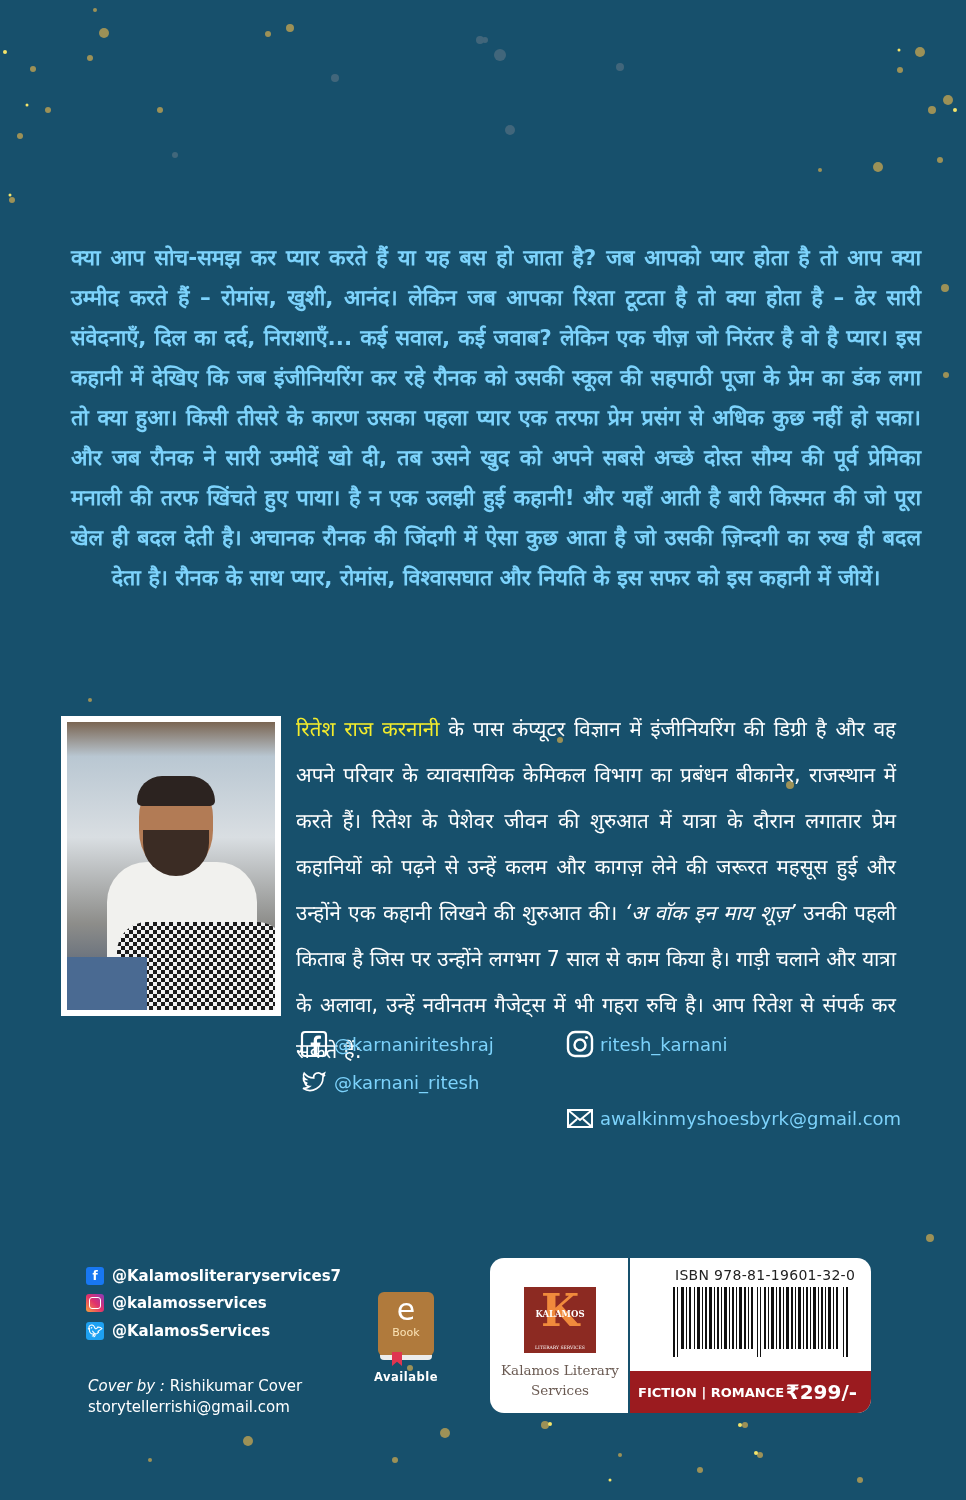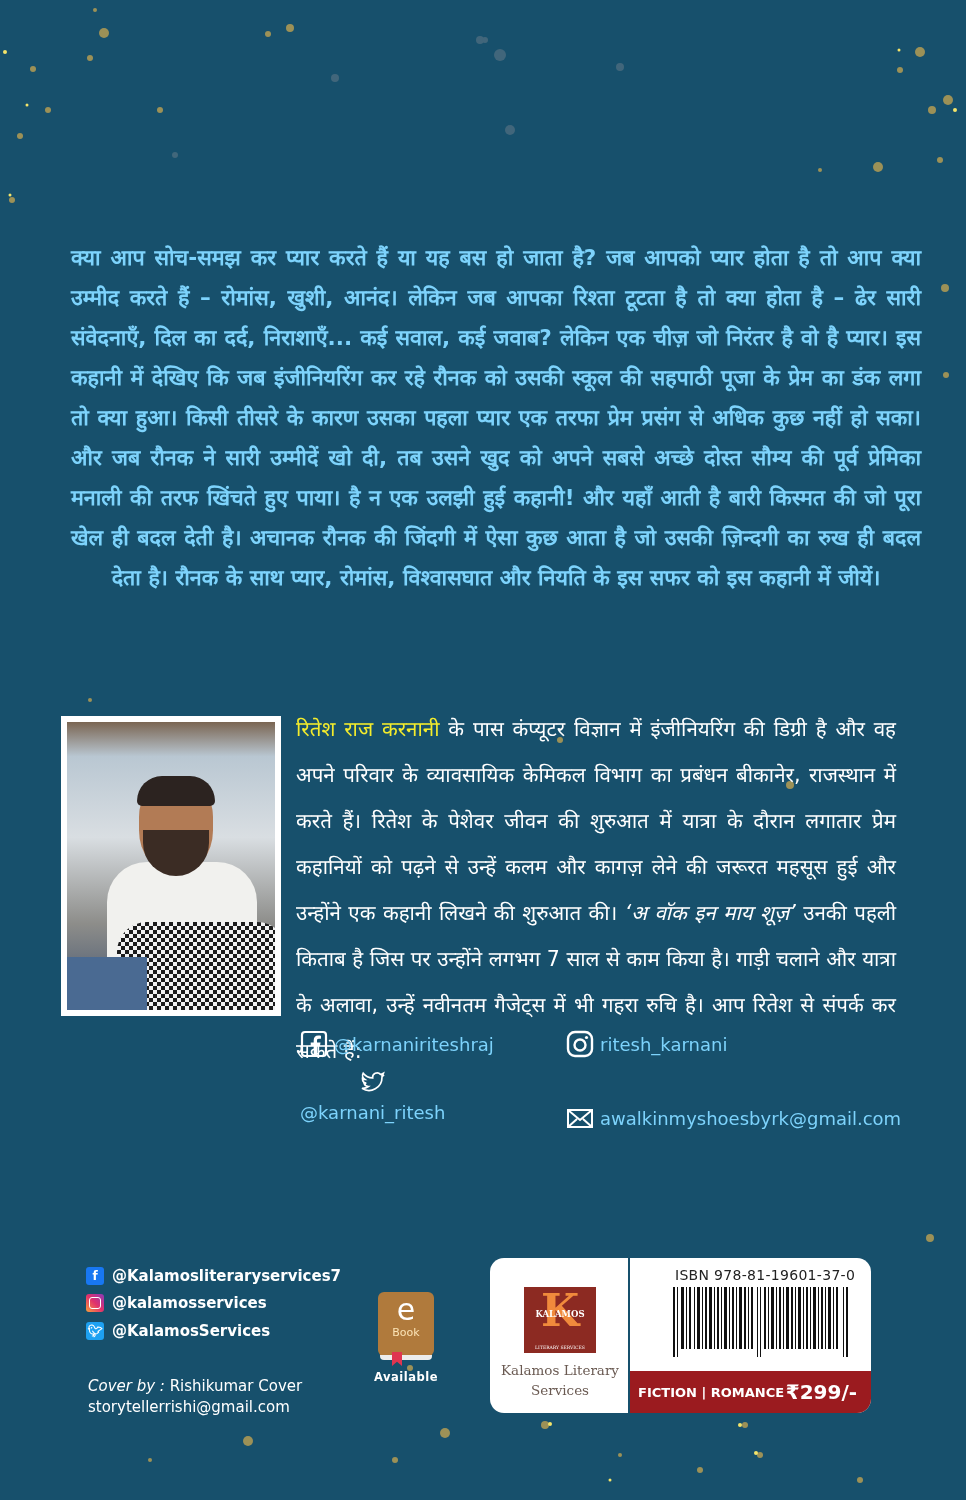--- a/index.html
+++ b/index.html
@@ -151,21 +151,21 @@
     <span>@karnaniriteshraj</span>
   </div>
   <div class="contact" style="left:266px; top:0;">
     <svg viewBox="0 0 28 28">
         <rect x="2" y="2" width="24" height="24" rx="7" fill="none" stroke="#fff" stroke-width="2.4"></rect>
         <circle cx="14" cy="15" r="5.5" fill="none" stroke="#fff" stroke-width="2.4"></circle>
         <circle cx="20.5" cy="7.5" r="1.6" fill="#fff"></circle>
       </svg>
     <span>ritesh_karnani</span>
   </div>
-  <div class="contact" style="left:0; top:38px;flex-direction:column;">
+  <div class="contact" style="left:0; top:38px;">
     <svg viewBox="0 0 28 28">
         <path d="M25 7c-.8.4-1.7.6-2.6.7a4.6 4.6 0 0 0 2-2.5c-.9.5-1.9.9-2.9 1.1A4.6 4.6 0 0 0 13.6 10 13 13 0 0 1 4.2 5.2a4.6 4.6 0 0 0 1.4 6.1 4.6 4.6 0 0 1-2.1-.6 4.6 4.6 0 0 0 3.7 4.5 4.6 4.6 0 0 1-2.1.1 4.6 4.6 0 0 0 4.3 3.2A9.2 9.2 0 0 1 3 20.4 13 13 0 0 0 23 9.3V8.7c.8-.5 1.5-1.2 2-1.7z" fill="none" stroke="#fff" stroke-width="1.7"></path>
       </svg>
     <span>@karnani_ritesh</span>
   </div>
   <div class="contact" style="left:266px; top:38px;margin-top:36px;">
     <svg viewBox="0 0 28 28">
         <rect x="2" y="6" width="24" height="17" fill="none" stroke="#fff" stroke-width="2"></rect>
         <path d="M2 6l12 10L26 6M2 23l9-8M26 23l-9-8" fill="none" stroke="#fff" stroke-width="2"></path>
       </svg>
@@ -206,21 +206,21 @@
 </div>
 
 <div class="barcard">
   <div class="logo">
     <div class="k">K</div>
     <div class="kal">KALAMOS</div>
     <div class="lit">LITERARY SERVICES</div>
   </div>
   <div class="pubname">Kalamos Literary Services</div>
   <div class="divider"></div>
-  <div class="isbn">ISBN 978-81-19601-37-0</div>
+  <div class="isbn">ISBN 978-81-19601-32-0</div>
   <svg class="barcode" viewBox="0 0 180 70" preserveAspectRatio="none">
     <g fill="#111">
       <rect x="0" y="0" width="2" height="70"></rect>
         <rect x="4" y="0" width="1" height="70"></rect>
       <rect x="8" y="0" width="3" height="62"></rect>
         <rect x="13" y="0" width="1" height="62"></rect>
         <rect x="16" y="0" width="2" height="62"></rect>
         <rect x="21" y="0" width="1" height="62"></rect>
         <rect x="24" y="0" width="3" height="62"></rect>
         <rect x="29" y="0" width="1" height="62"></rect>

